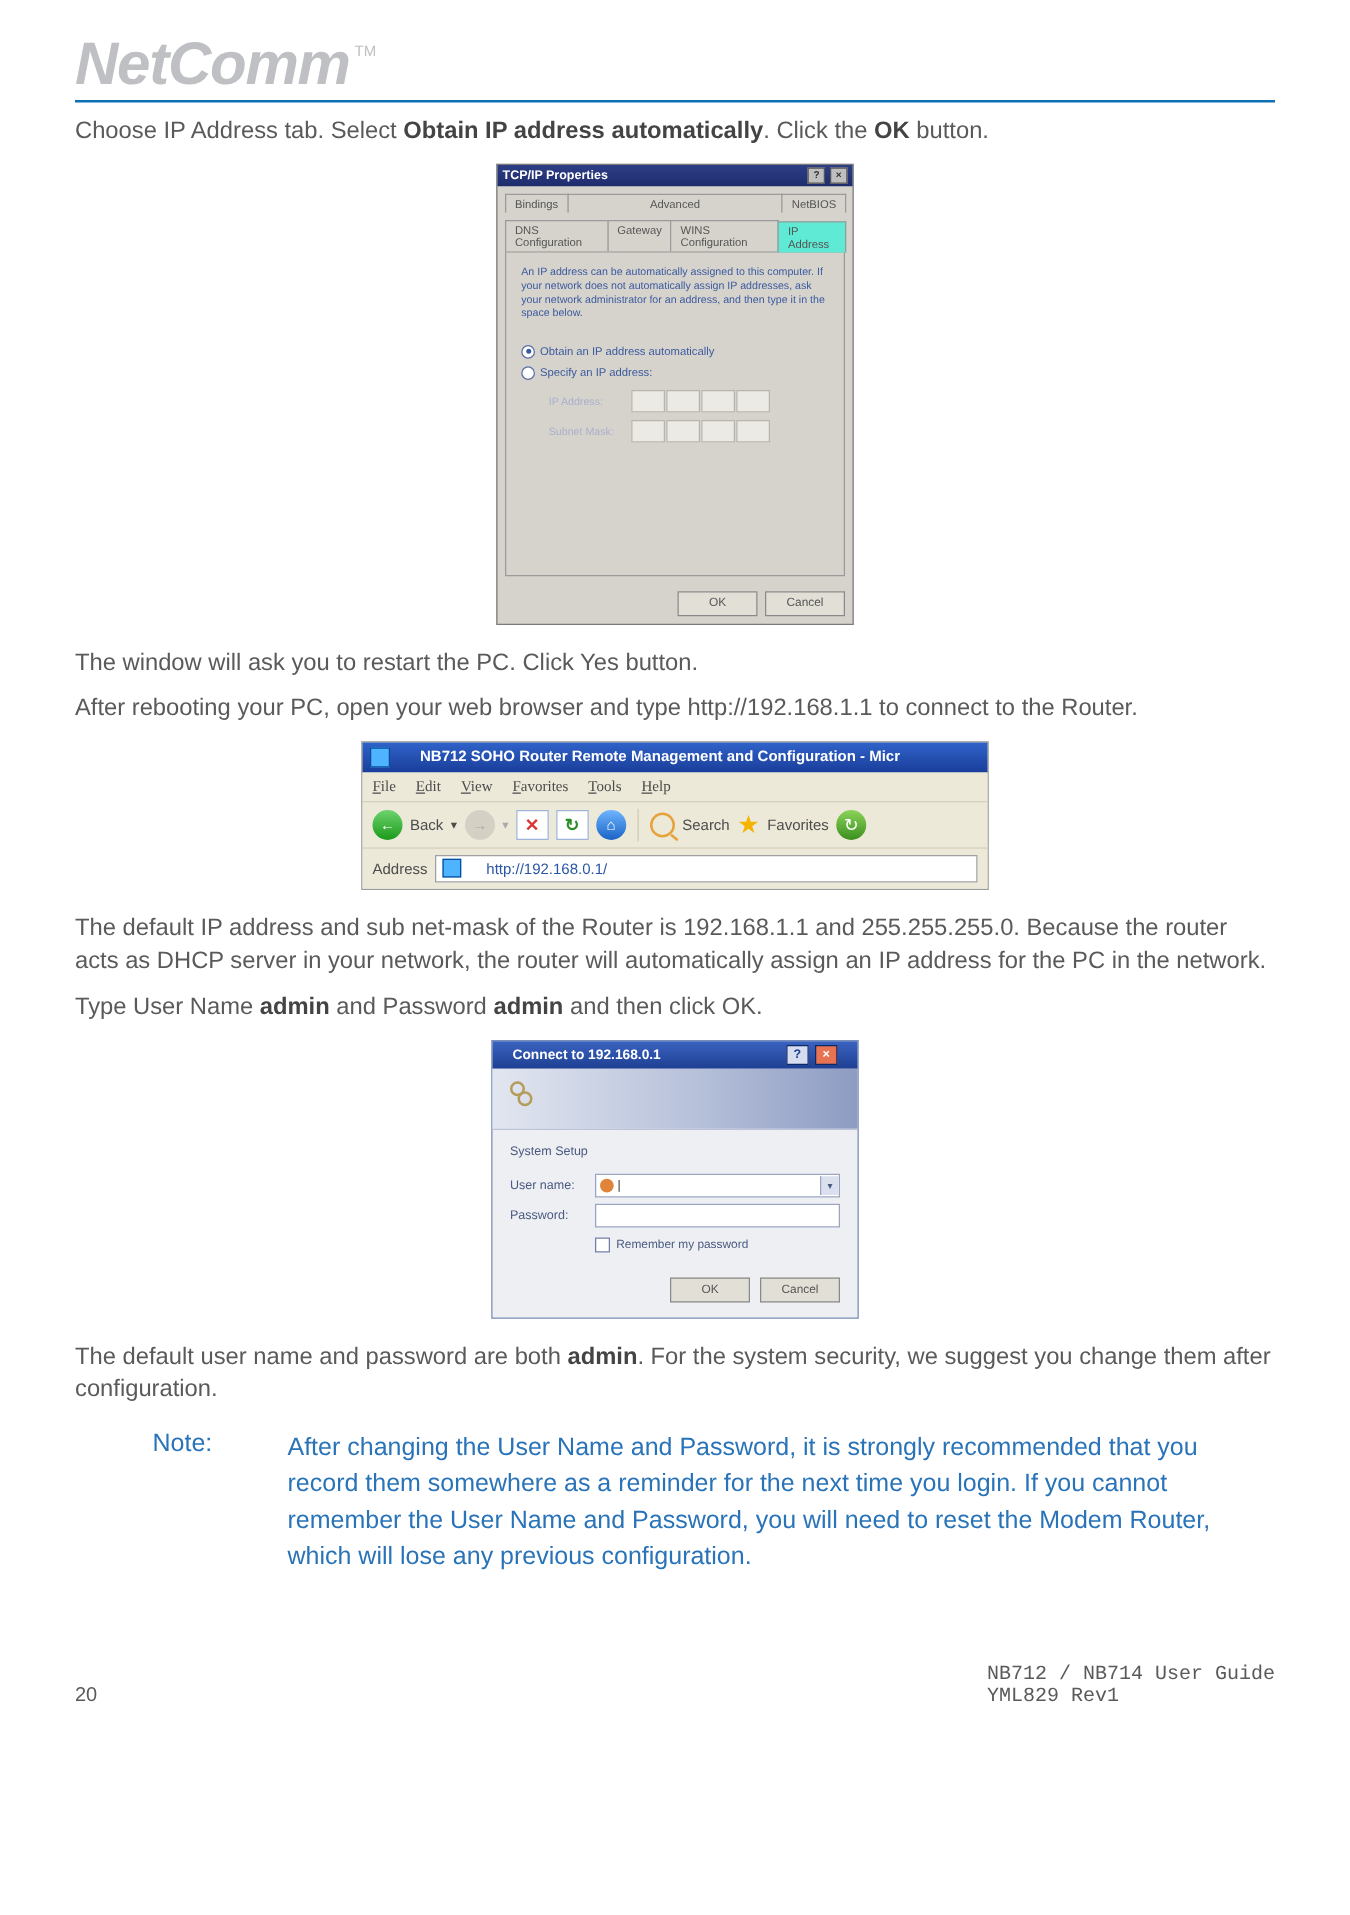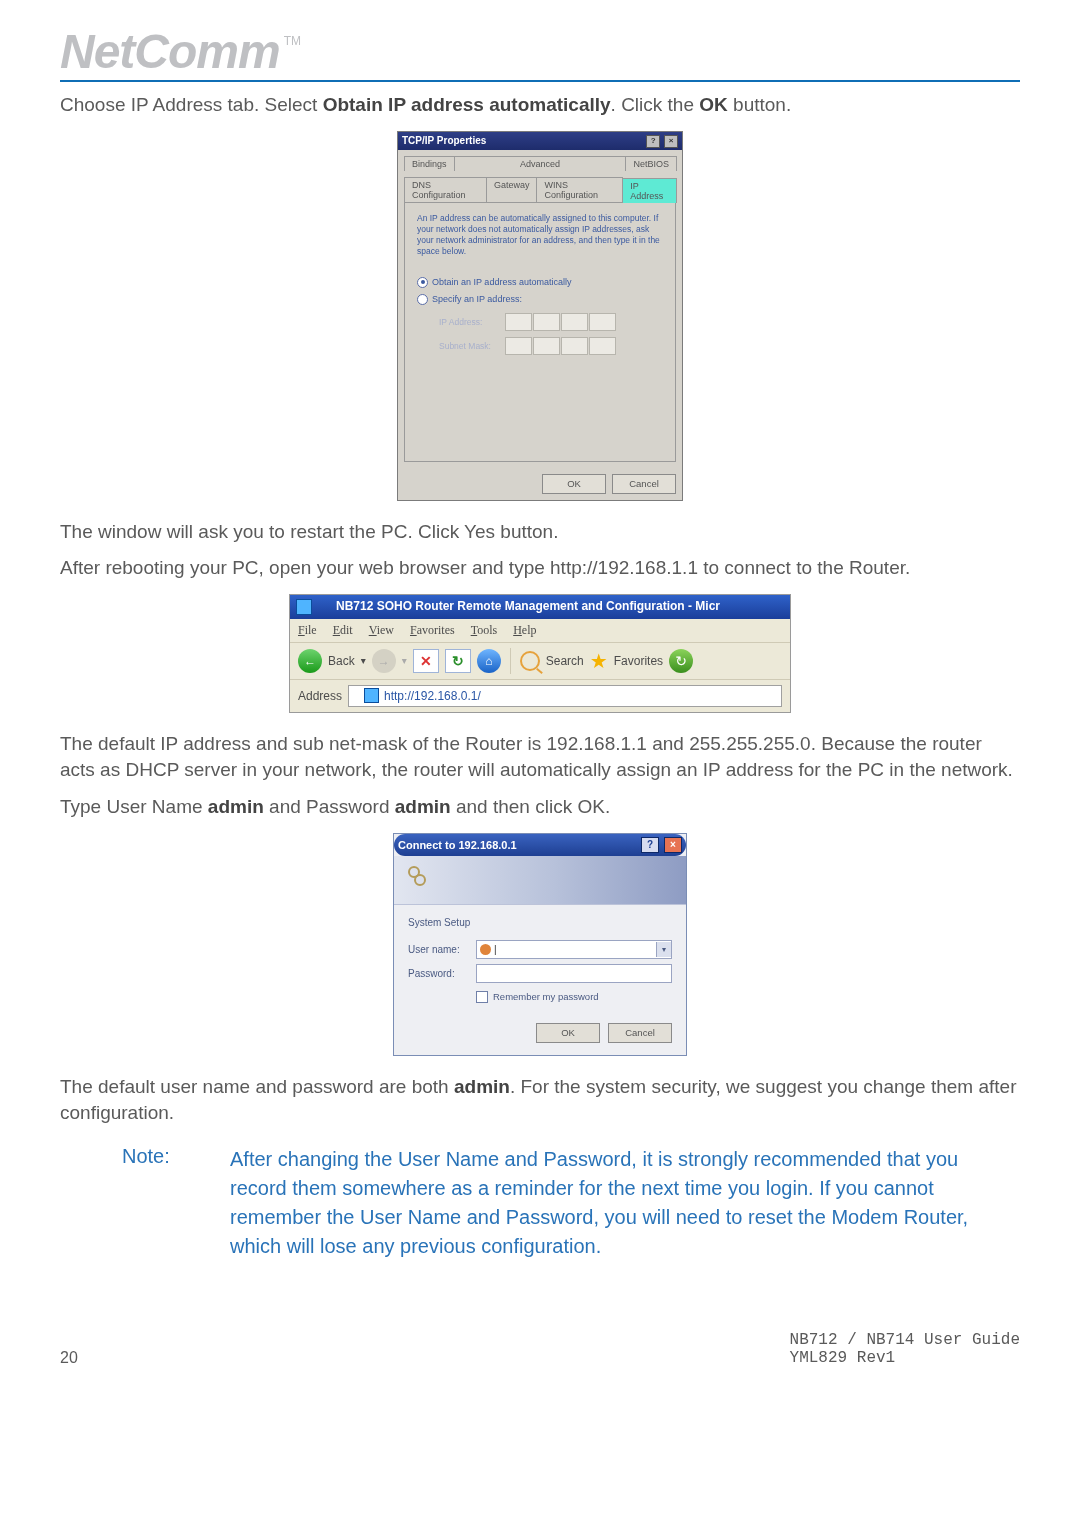--- a/index.html
+++ b/index.html
@@ -188,41 +188,41 @@
   .ie .star{color:#f5b301;font-size:20px;}
   .ie .hist{width:24px;height:24px;border-radius:50%;background:linear-gradient(#8bd35a,#3a8f1d);display:flex;align-items:center;justify-content:center;color:#fff;font-size:14px;}
   .ie .addrbar{
     background:#ece9d8;
     padding:5px 8px;
     display:flex;align-items:center;gap:6px;
     font-size:12px;color:#4c4c4c;
   }
   .ie .addrbar .url{
     flex:1; height:20px; border:1px solid #a0a0a0; background:#fff;
-    display:flex;align-items:center;gap:5px;padding:0 15px;
+    display:flex;align-items:center;gap:20px;padding:0 5px;
     color:#2a56a5;
   }
   .ie .addrbar .urlicon{
     width:13px;height:13px;background:#4fb4ff;border:1px solid #0a4d9c;display:inline-block;
   }
   
   .dlg3{
     width:292px;
     border:1px solid #7a8db5;
     font-family: Tahoma, Arial, sans-serif;
     font-size:10px;
     background:#eeeff3;
     color:#4a5a82;
     filter: blur(0.25px);
   }
   .dlg3 .titlebar{
     background:linear-gradient(#3a63c0,#1e3f92);
     color:#fff;font-size:11px;font-weight:bold;
-    padding:3px 4px;
-    display:flex;justify-content:space-between;align-items:center;border-radius:11px;
+    padding:3px 16px;
+    display:flex;justify-content:space-between;align-items:center;
   }
   .dlg3 .tbtns span{
     display:inline-block;width:16px;height:14px;border:1px solid #0d2868;
     background:#d7dcf0;font-size:10px;text-align:center;line-height:13px;color:#1e3f92;font-weight:bold;margin-left:2px;
   }
   .dlg3 .tbtns span.close{background:#e77353;color:#fff;}
   .dlg3 .banner{
     height:48px;
     background: linear-gradient(90deg,#e2e6f0 0%, #b7c1da 55%, #8e9cc3 100%);
     border-bottom:1px solid #bcc3d9;

